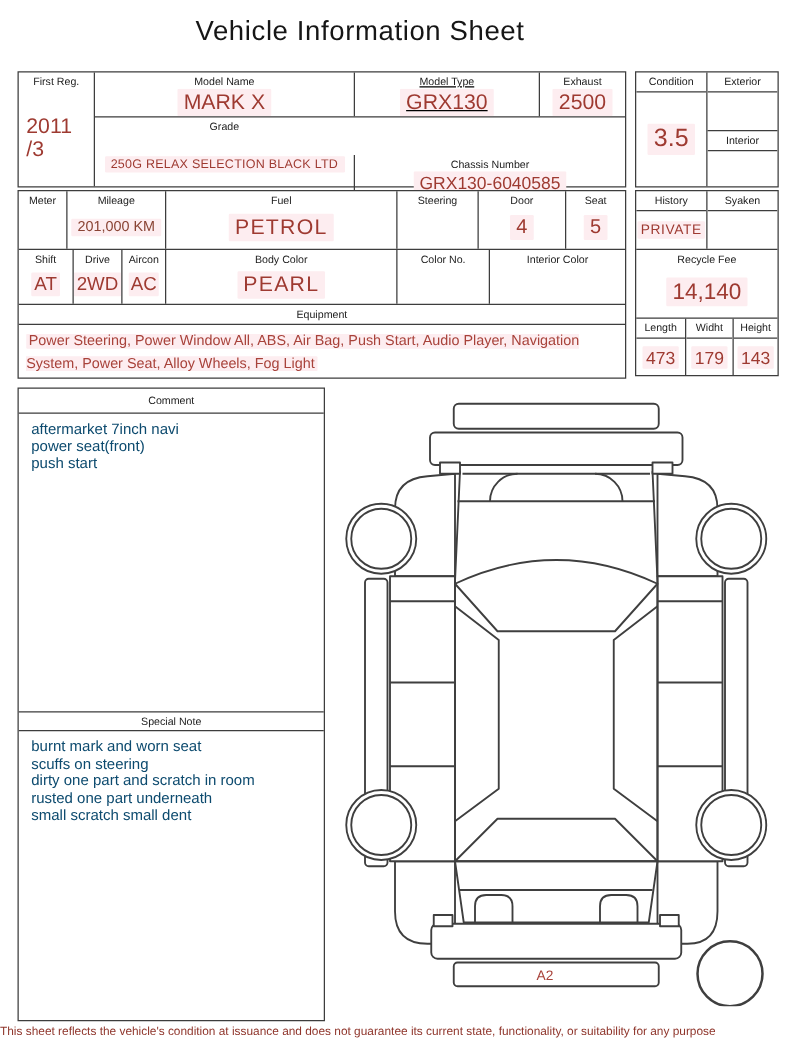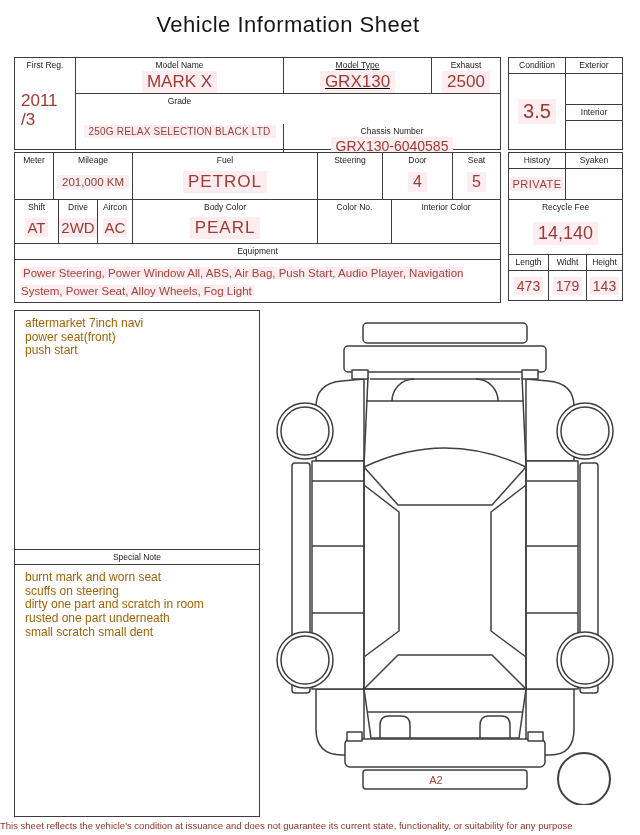--- a/index.html
+++ b/index.html
@@ -19,21 +19,21 @@
   .h.u{border-bottom:1px solid #3d3d3d;padding-bottom:2px;margin:0 0 0 0;}
   .vw{flex:1;display:flex;align-items:center;justify-content:center;overflow:hidden;}
   .v{color:#9e3a31;white-space:nowrap;}
   .hl{background:#fdedf0;padding:1px 5px;border-radius:1px;}
   .freg .vw{justify-content:flex-start;align-items:center;}
   .freg-val{padding-left:6px;font-size:17px;line-height:19px;color:#9e3a31;}
   .eq-body{flex:1;padding:3px 6px;box-sizing:border-box;}
   .eq-text{font-size:11.5px;line-height:13.5px;color:#a8423a;}
   .panel-hdr{font-size:8.5px;line-height:11px;text-align:center;color:#1b1b1b;
              box-sizing:border-box;display:flex;align-items:center;justify-content:center;}
-  .note-line{font-size:12px;line-height:13.2px;color:#a16207;margin-bottom:.5px;}
+  .note-line{font-size:12px;line-height:13.2px;color:#0c4a6e;margin-bottom:.5px;}
   .footer{position:absolute;left:0;top:820px;width:620px;font-size:9.5px;
           color:#8f352b;white-space:nowrap;}
   .diagram{position:absolute;left:268px;top:315px;}
   .diagram text{font-family:"Liberation Sans", sans-serif;}
 </style>
 </head>
 <body>
 
 <div class="sheet">
 
@@ -232,20 +232,21 @@
       <div class="cell bl" style="flex:1;">
         <div class="h u">Height</div>
         <div class="vw">
             <span class="v hl" style="font-size:14px;padding:1px 3px;">143</span>
           </div>
       </div>
     </div>
   </div>
 
   <div class="box" style="left:14px;top:310px;width:246px;height:507px;flex-direction:column;">
+    <div class="panel-hdr" style="height:20px;border-bottom:1px solid #3d3d3d;">Comment</div>
     <div style="height:238px;box-sizing:border-box;padding:6px 10px;">
       <div class="note-line">aftermarket 7inch navi</div>
       <div class="note-line">power seat(front)</div>
       <div class="note-line">push start</div>
     </div>
     <div class="panel-hdr" style="height:16px;border-top:1px solid #3d3d3d;border-bottom:1px solid #3d3d3d;">Special Note</div>
     <div style="flex:1;padding:6px 10px;">
       <div class="note-line">burnt mark and worn seat</div>
       <div class="note-line">scuffs on steering</div>
       <div class="note-line">dirty one part and scratch in room</div>

